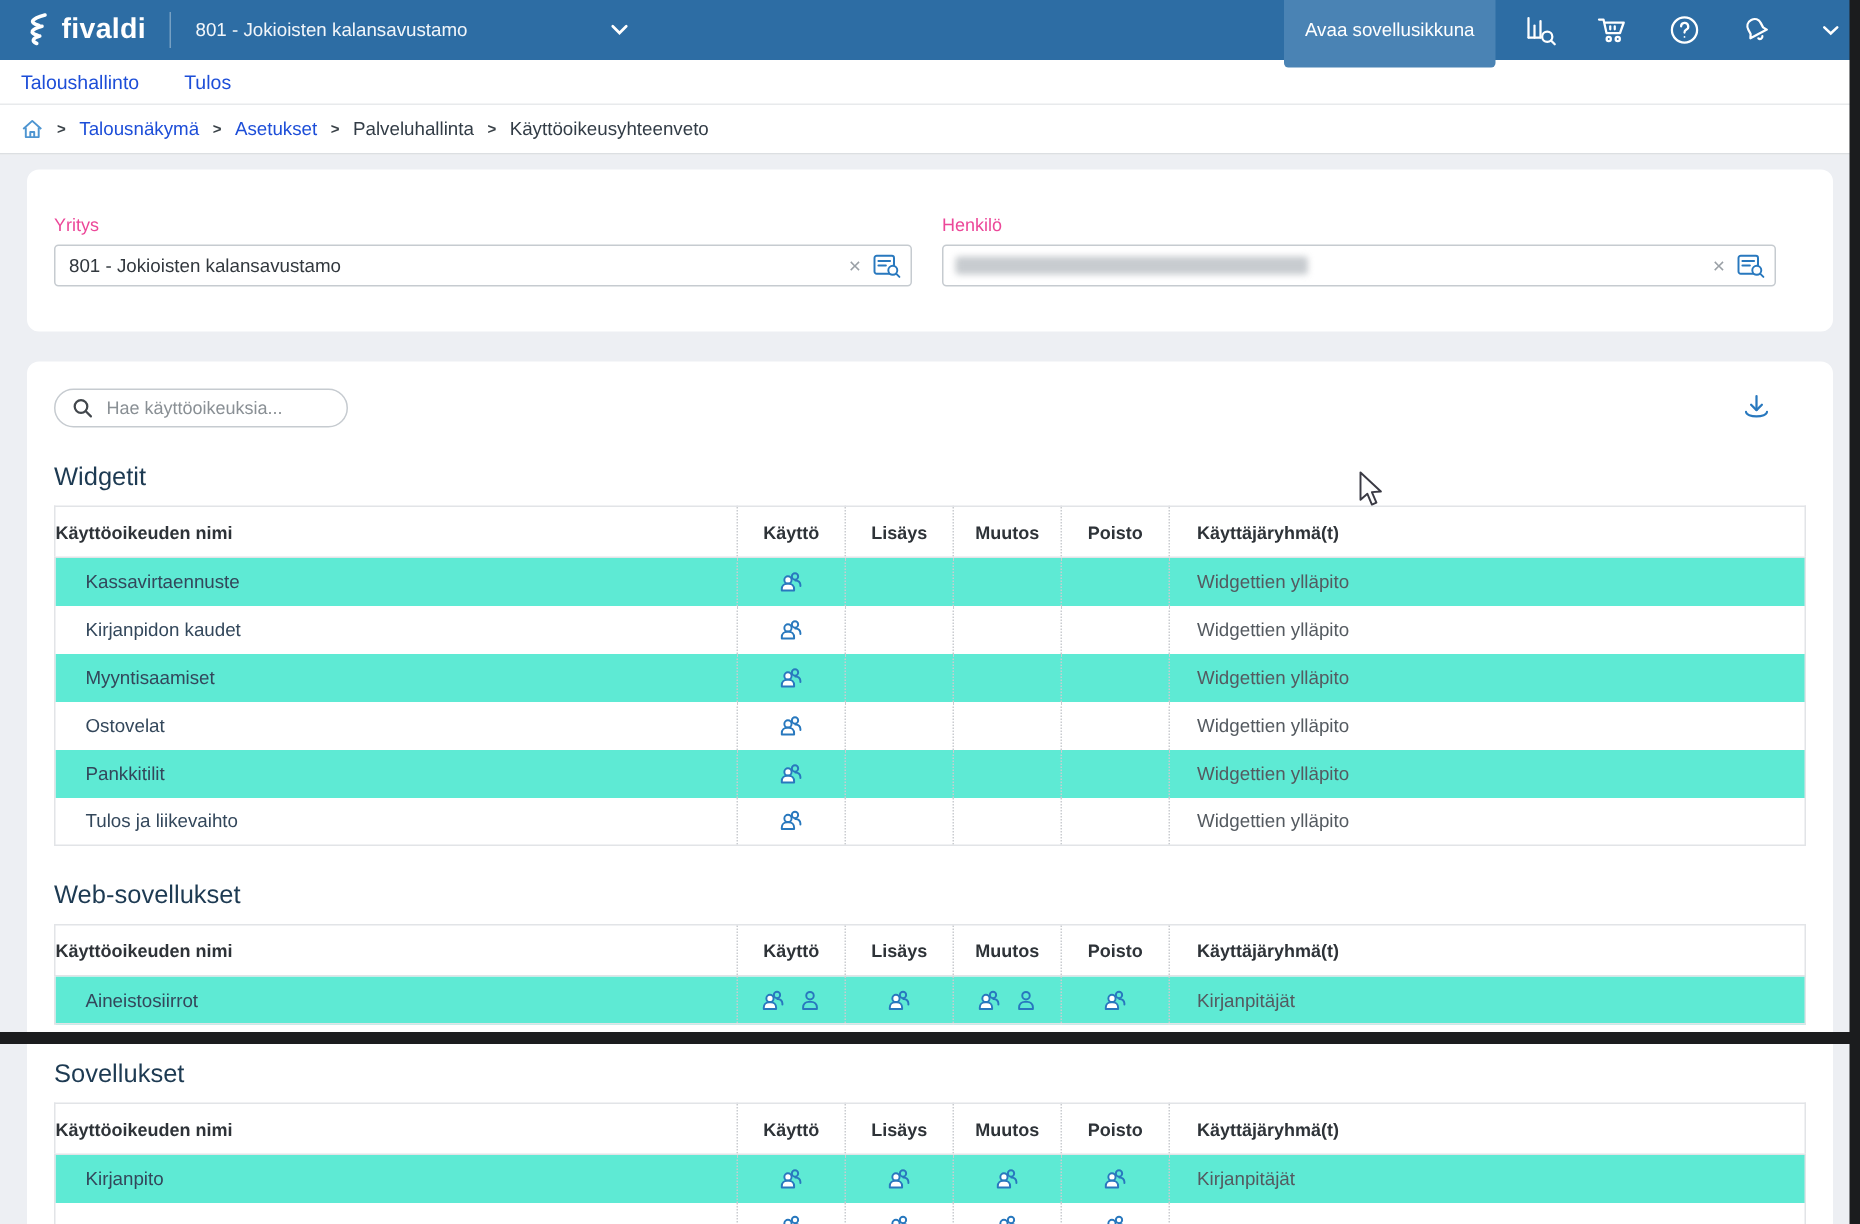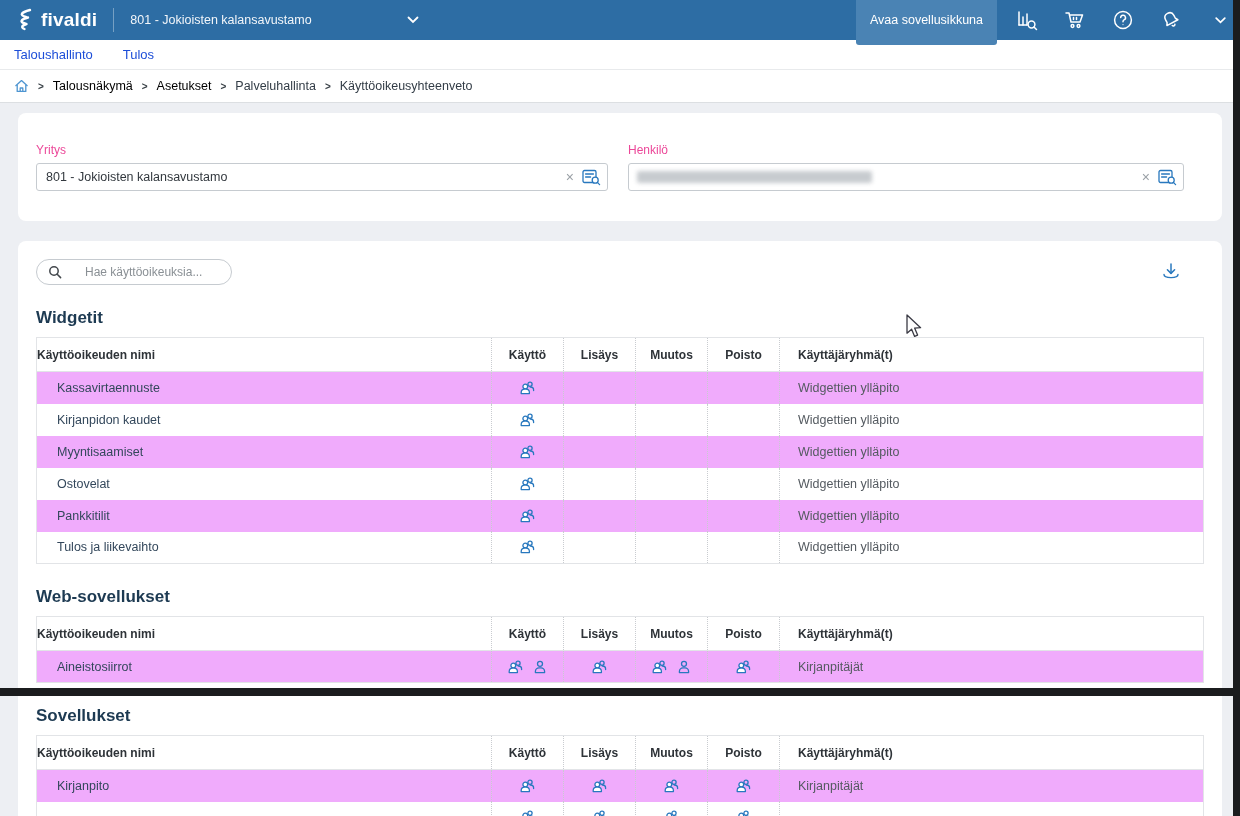--- a/index.html
+++ b/index.html
@@ -31,21 +31,21 @@
 
   
   .navtabs { height:30px; background:#fff; display:flex; align-items:center; padding:0 14px; gap:30px;
     border-bottom:1px solid #e8eaec; }
   .navtab { font-size:13px; color:#1d4ed8; cursor:pointer; }
 
   
   .breadcrumb { height:33px; background:#fff; display:flex; align-items:center; padding:0 14px;
     border-bottom:1px solid #dcdfe2; font-size:12.5px; gap:9px; }
   .bc-sep { color:#3a4248; font-size:10px; font-weight:bold; }
-  .bc-link { color:#000000; cursor:pointer; }
+  .bc-link { color:#1d4ed8; cursor:pointer; }
   .bc-current { color:#323c46; }
   .home-ico { display:flex; cursor:pointer; }
 
   
   .main { padding:0 18px; }
   .card { background:#fff; border-radius:8px; }
   .card-filters { margin-top:10px; padding:30px 18px 30px; display:flex; }
   .field { }
   .field-yritys { width:572px; margin-right:20px; }
   .field-henkilo { width:556px; }
@@ -54,38 +54,38 @@
   .input-wrap input { width:100%; height:28px; border:1px solid #c6cbd0; border-radius:3px;
     font-family:inherit; font-size:12.5px; color:#32383e; padding:0 52px 0 9px; background:#fff; }
   .input-icons { position:absolute; right:7px; top:0; height:28px; display:flex; align-items:center; gap:8px; }
   .clear-x { color:#9aa0a6; font-size:14px; line-height:1; cursor:pointer; }
   .lookup { display:flex; cursor:pointer; }
   .redacted-value { position:absolute; left:9px; top:8px; width:235px; height:12px;
     background:#aab0b6; opacity:.65; filter:blur(2px); border-radius:2px; }
 
   .card-table { margin-top:20px; padding:18px 18px 30px; }
   .search-row { display:flex; align-items:center; justify-content:space-between; }
-  .search-pill { display:flex; align-items:center; gap:23px; width:196px; height:26px;
+  .search-pill { display:flex; align-items:center; gap:9px; width:196px; height:26px;
     border:1px solid #c6cbd0; border-radius:14px; padding:0 11px; background:#fff; }
   .search-pill input { border:none; outline:none; flex:1; font-family:inherit; font-size:12px; color:#32383e; background:transparent; }
   .search-pill input::placeholder { color:#8a9095; }
   .download-btn { display:flex; cursor:pointer; margin-right:22px; }
 
-  .section-title { font-size:17px; line-height:22px; color:#1d3a52; font-weight:bold; margin:22px 0 8px; }
+  .section-title { font-size:17px; line-height:22px; color:#1d3a52; font-weight:normal; margin:22px 0 8px; }
   table.perm-table { width:100%; border-collapse:collapse; border:1px solid #e2e4e7; background:#fff;
     table-layout:fixed; }
   col.col-perm { width:72px; }
   col.col-group { width:424px; }
   .perm-table th { height:34px; font-size:12px; color:#2e3338; font-weight:bold; background:#fff;
     border-bottom:1px solid #e2e4e7; }
   .perm-table th.th-name { text-align:left; }
   .perm-table th.th-perm { text-align:center; border-left:1px dotted #c9ccd0; }
   .perm-table th.th-group { text-align:left; padding-left:18px; border-left:1px dotted #c9ccd0; }
   .perm-table td { height:32px; font-size:12.5px; }
-  .perm-table tr.alt td { background:#f0abfc; }
+  .perm-table tr.alt td { background:#5eead4; }
   .td-name { color:#33475b; padding-left:20px; }
   .td-perm { text-align:center; border-left:1px dotted #c9ccd0; }
   .td-group { color:#545a60; padding-left:18px; border-left:1px dotted #c9ccd0; }
   .perm-ico { display:inline-flex; vertical-align:middle; margin:0 4px; }
 
   
   .cursor { position:absolute; left:905px; top:314px; z-index:70; pointer-events:none; }
 </style>
 </head>
 <body>

